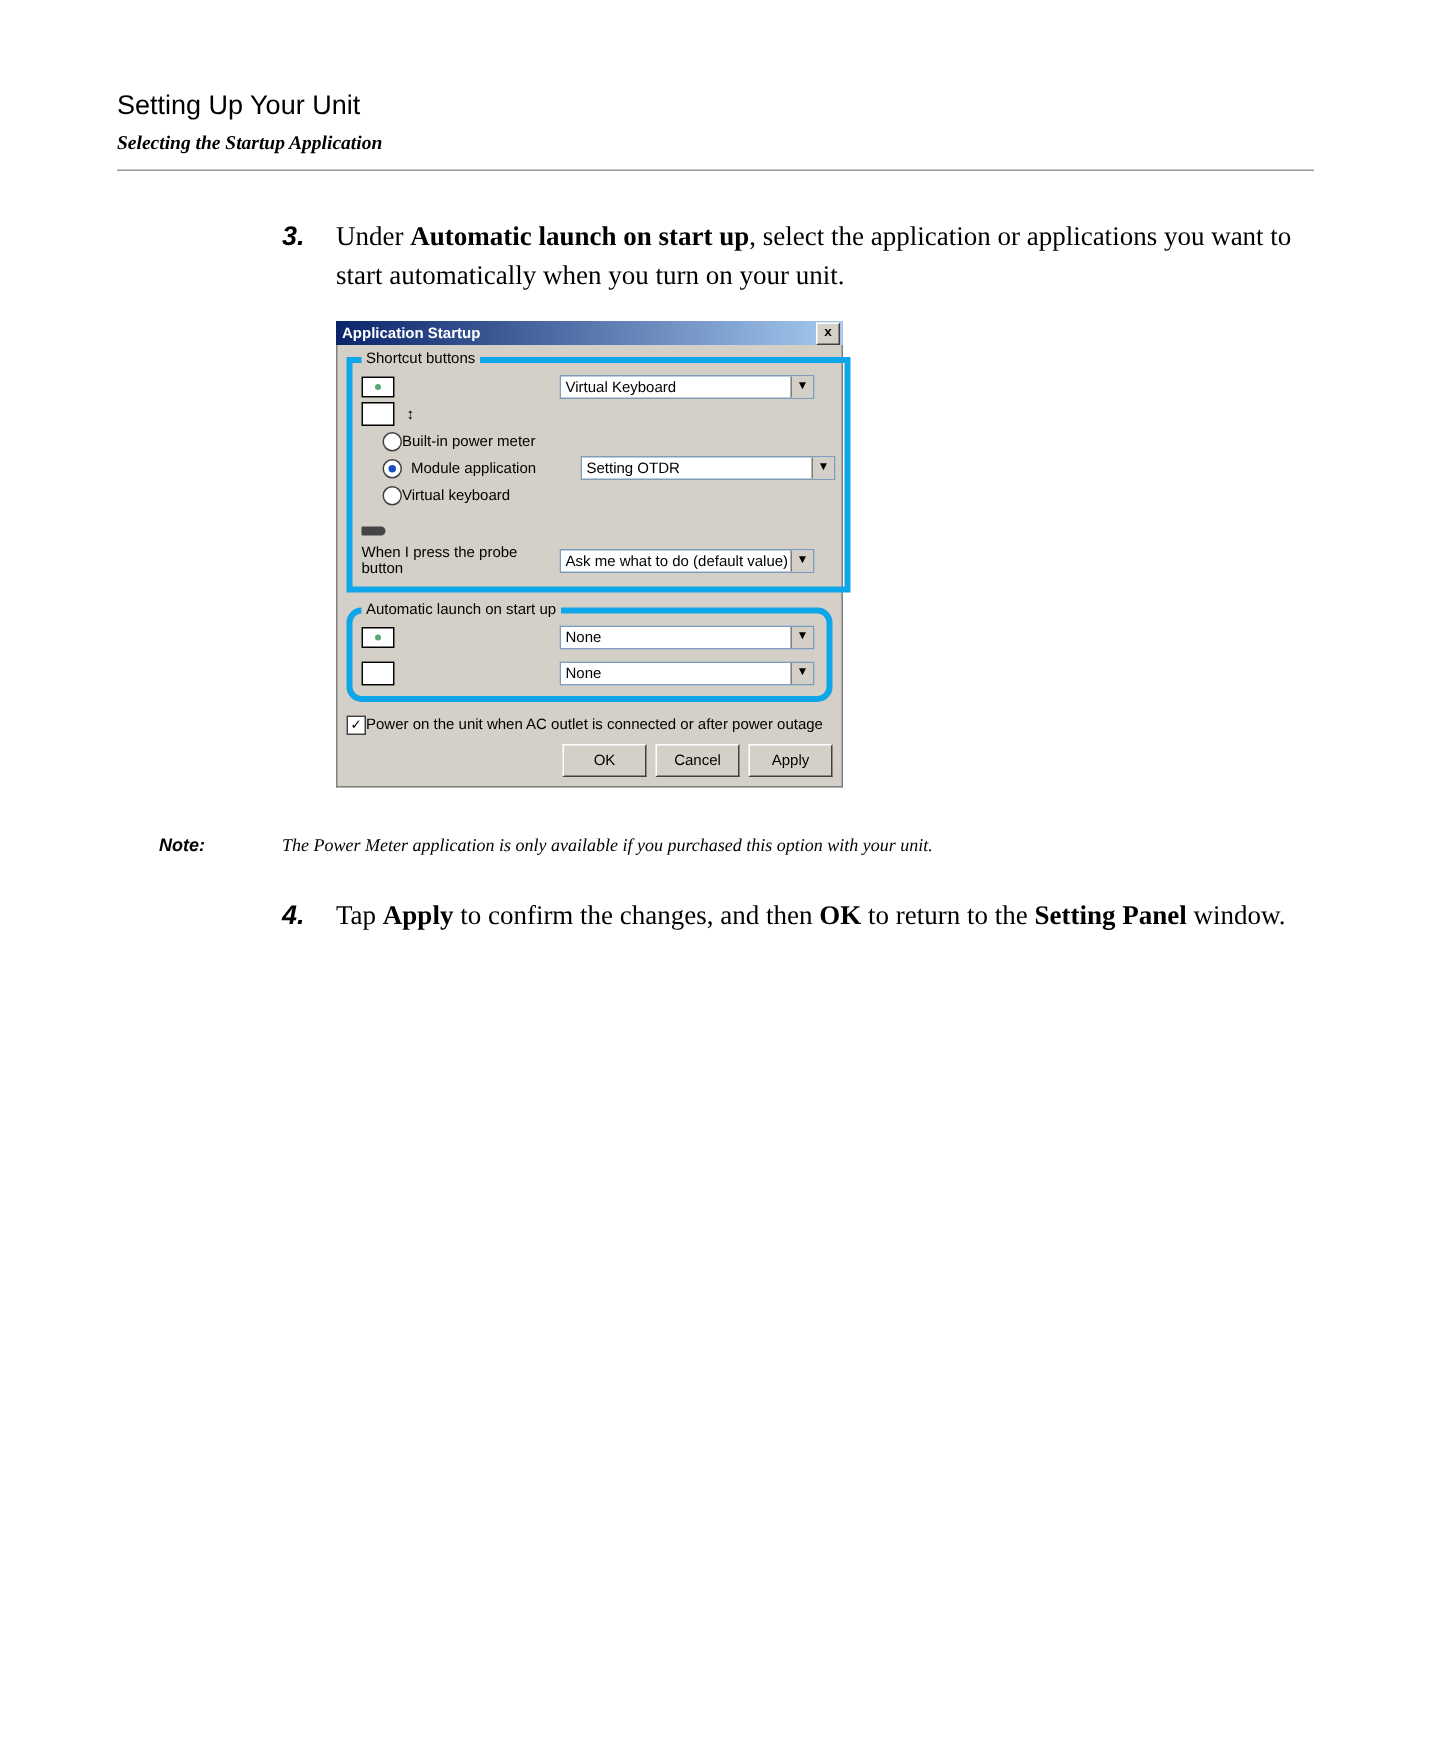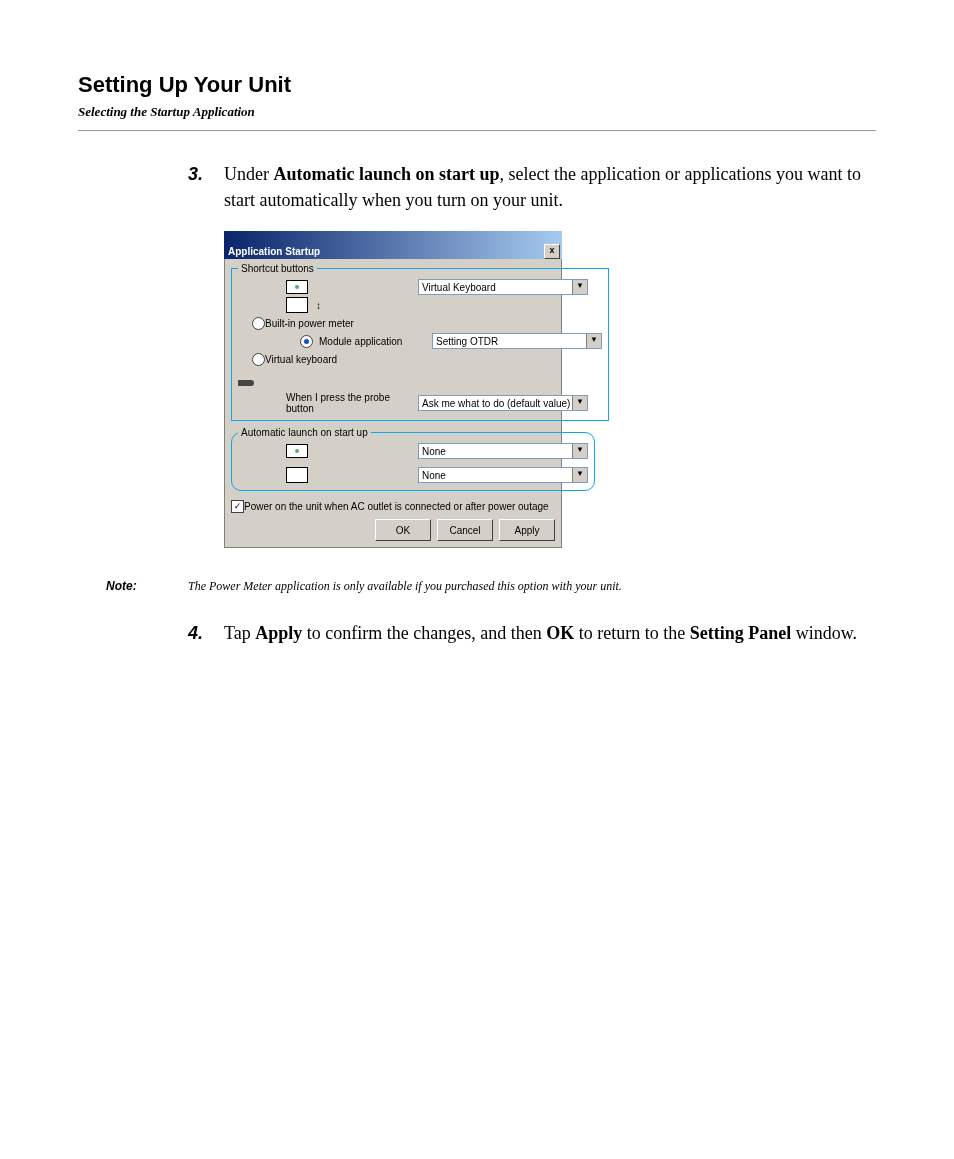--- a/index.html
+++ b/index.html
@@ -13,23 +13,23 @@
     position: relative;
   }
   .page {
     padding: 60px 78px 40px 78px;
     box-sizing: border-box;
     height: 100%;
     position: relative;
   }
   .chapter-title {
     font-family: Arial, Helvetica, sans-serif;
-    font-weight: bold;
-    font-size: 22px;
-    margin: 12px 0 6px 0;
+    font-weight: normal;
+    font-size: 18px;
+    margin: 0 0 6px 0;
   }
   .section-title {
     font-style: italic;
     font-size: 13px;
     margin: 0 0 10px 0;
     font-weight: bold;
   }
   .hr-top {
     border: none;
     border-top: 1.5px solid #999;
@@ -92,57 +92,57 @@
     font-size: 10px;
     color: #000;
   }
   .titlebar {
     height: 16px;
     background: linear-gradient(to right, #0a246a, #a6caf0);
     color: #fff;
     display: flex;
     align-items: center;
     justify-content: space-between;
-    padding: 12px 2px 0 4px;
+    padding: 0 2px 0 4px;
     font-weight: bold;
   }
   .titlebar .close {
     width: 14px; height: 13px;
     background: #d4d0c8;
     border: 1px solid #fff;
     border-right-color: #404040; border-bottom-color:#404040;
     text-align: center;
     line-height: 11px;
     color: #000;
     font-size: 9px;
   }
   .dialog-body {
     background: #d4d0c8;
     border: 1px solid #808080;
     border-top: none;
     padding: 4px 6px 6px 6px;
   }
   fieldset.grp {
-    border: 1px solid #0ea5e9;
+    border: 4px solid #0ea5e9;
     margin: 0 0 6px 0;
     padding: 4px 6px 6px 6px;
     position: relative;
   }
   fieldset.grp legend {
     font-size: 10px;
     padding: 0 3px;
     background: #d4d0c8;
   }
   .row {
     display: flex;
     align-items: center;
     min-height: 18px;
     gap: 0;
   }
-  .col-left { width: 132px; display:flex; align-items:center; gap:6px;margin-left:48px;}
+  .col-left { width: 132px; display:flex; align-items:center; gap:6px;}
   .col-right { flex: 1; }
   .combo {
     display: flex;
     width: 170px;
     height: 16px;
     background: #fff;
     border: 1px solid #7f9db9;
     align-items: center;
     justify-content: space-between;
     padding: 0 0 0 3px;

